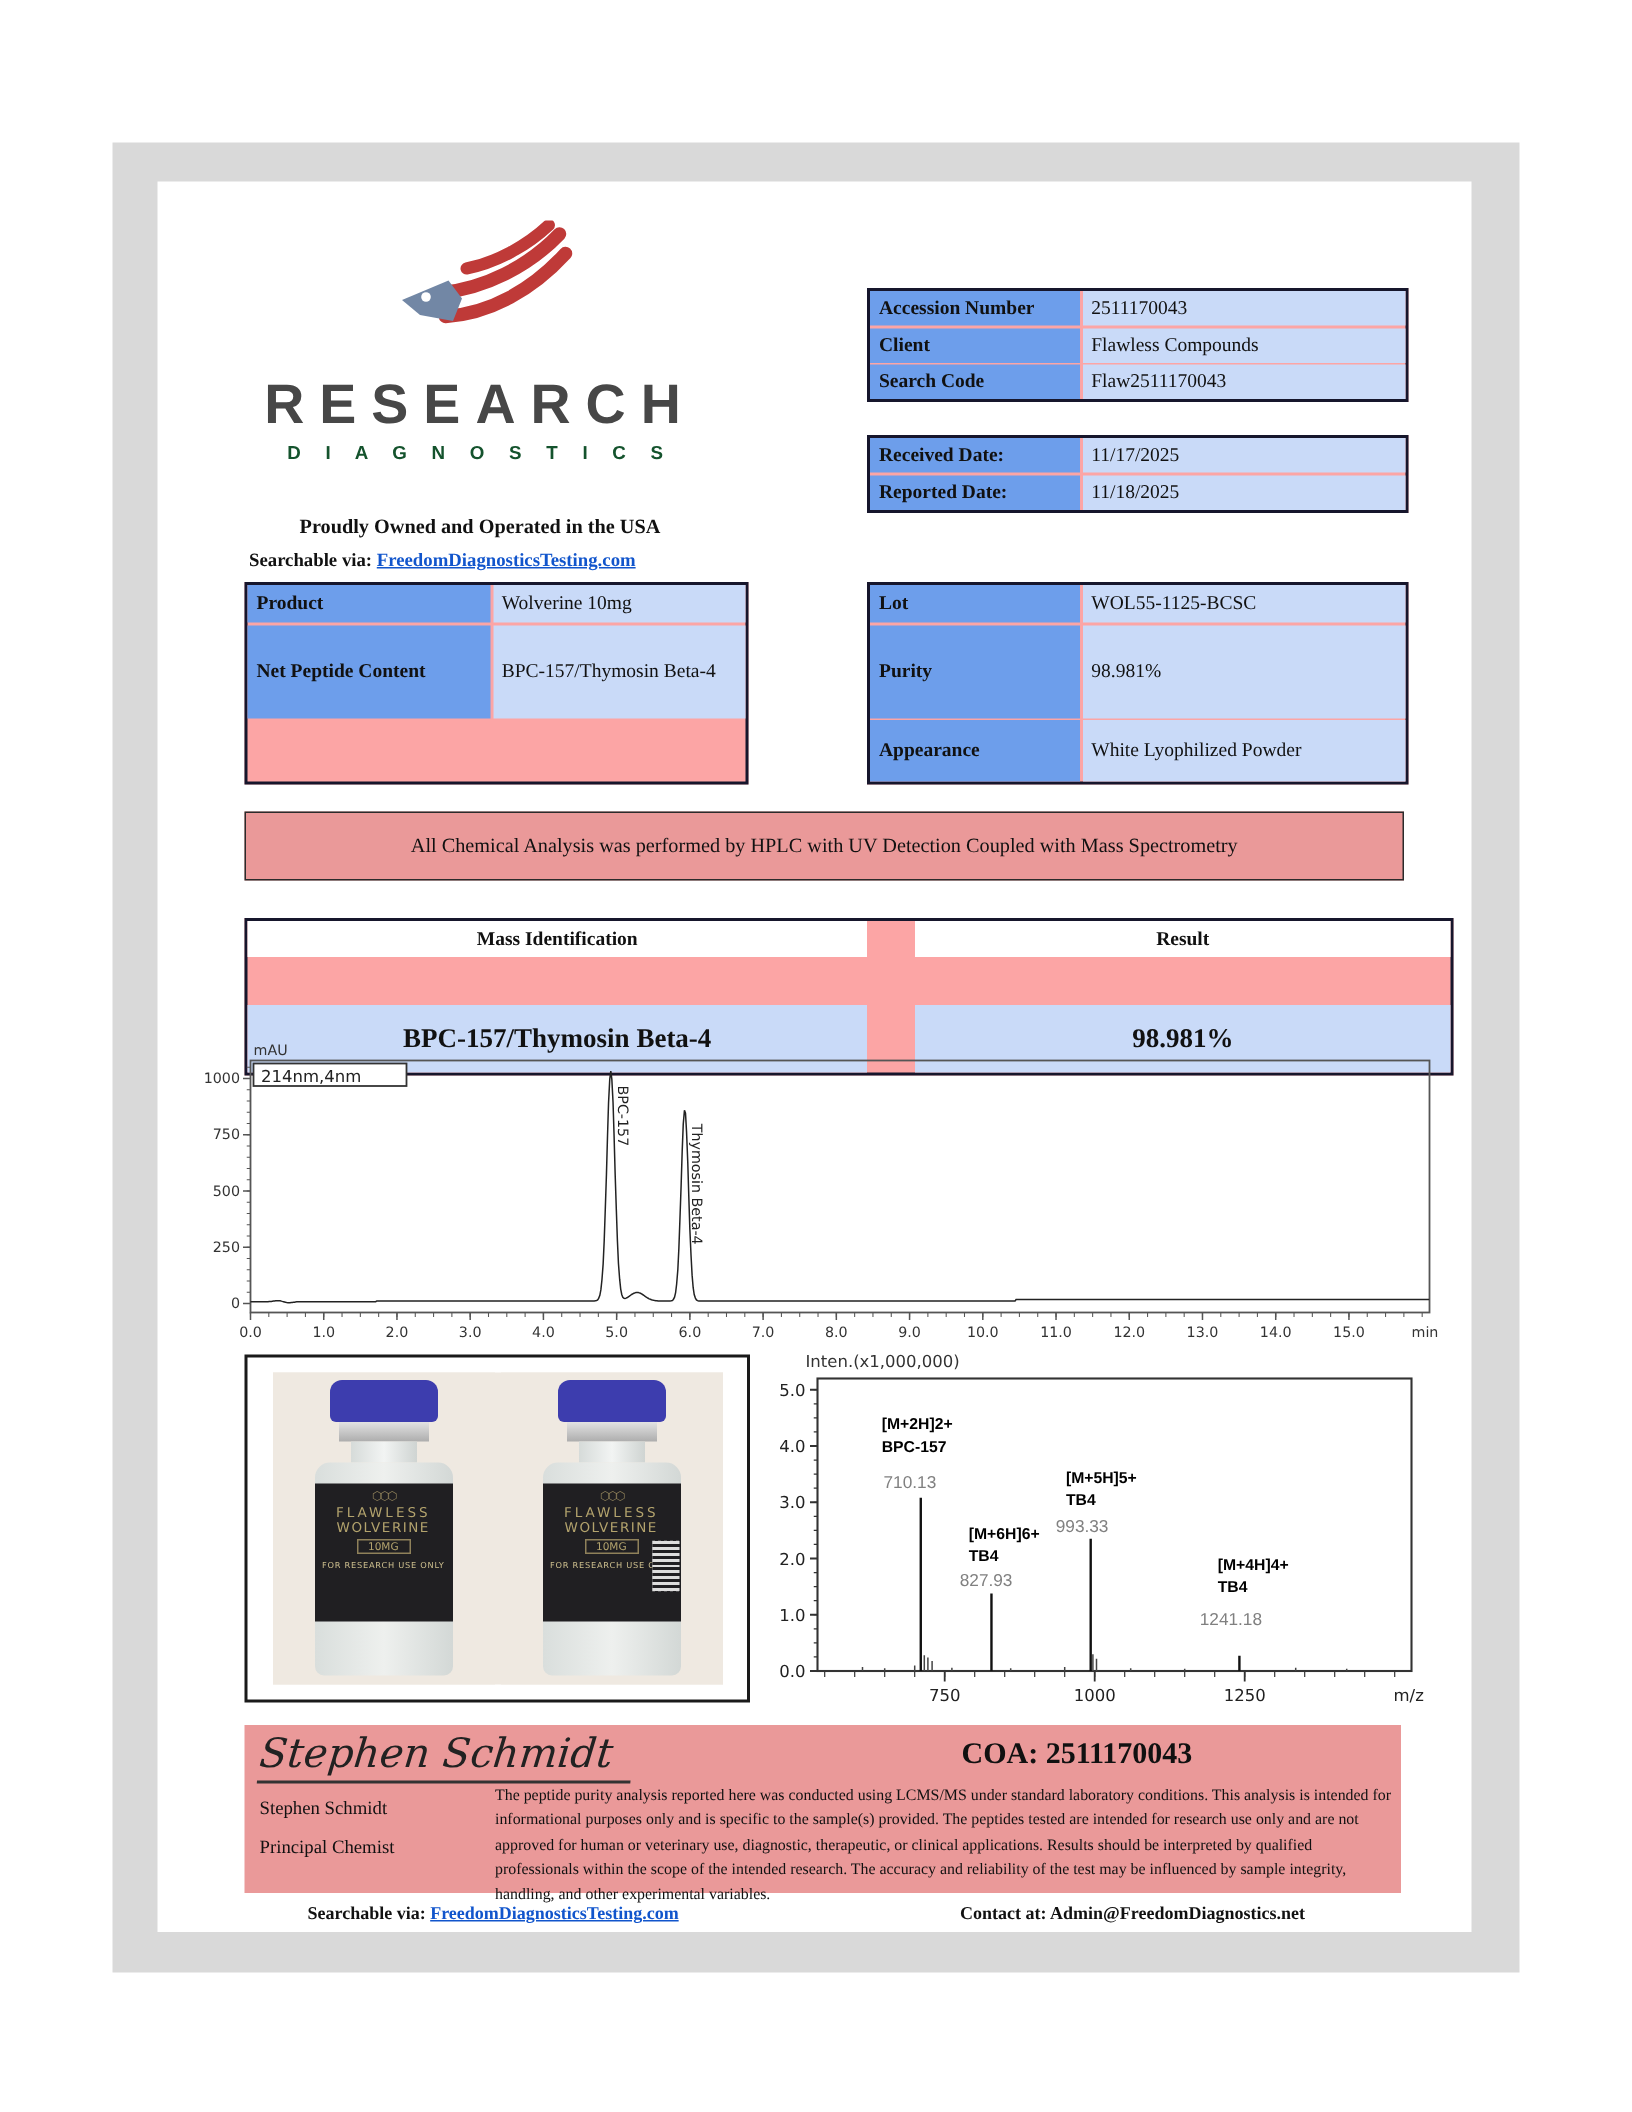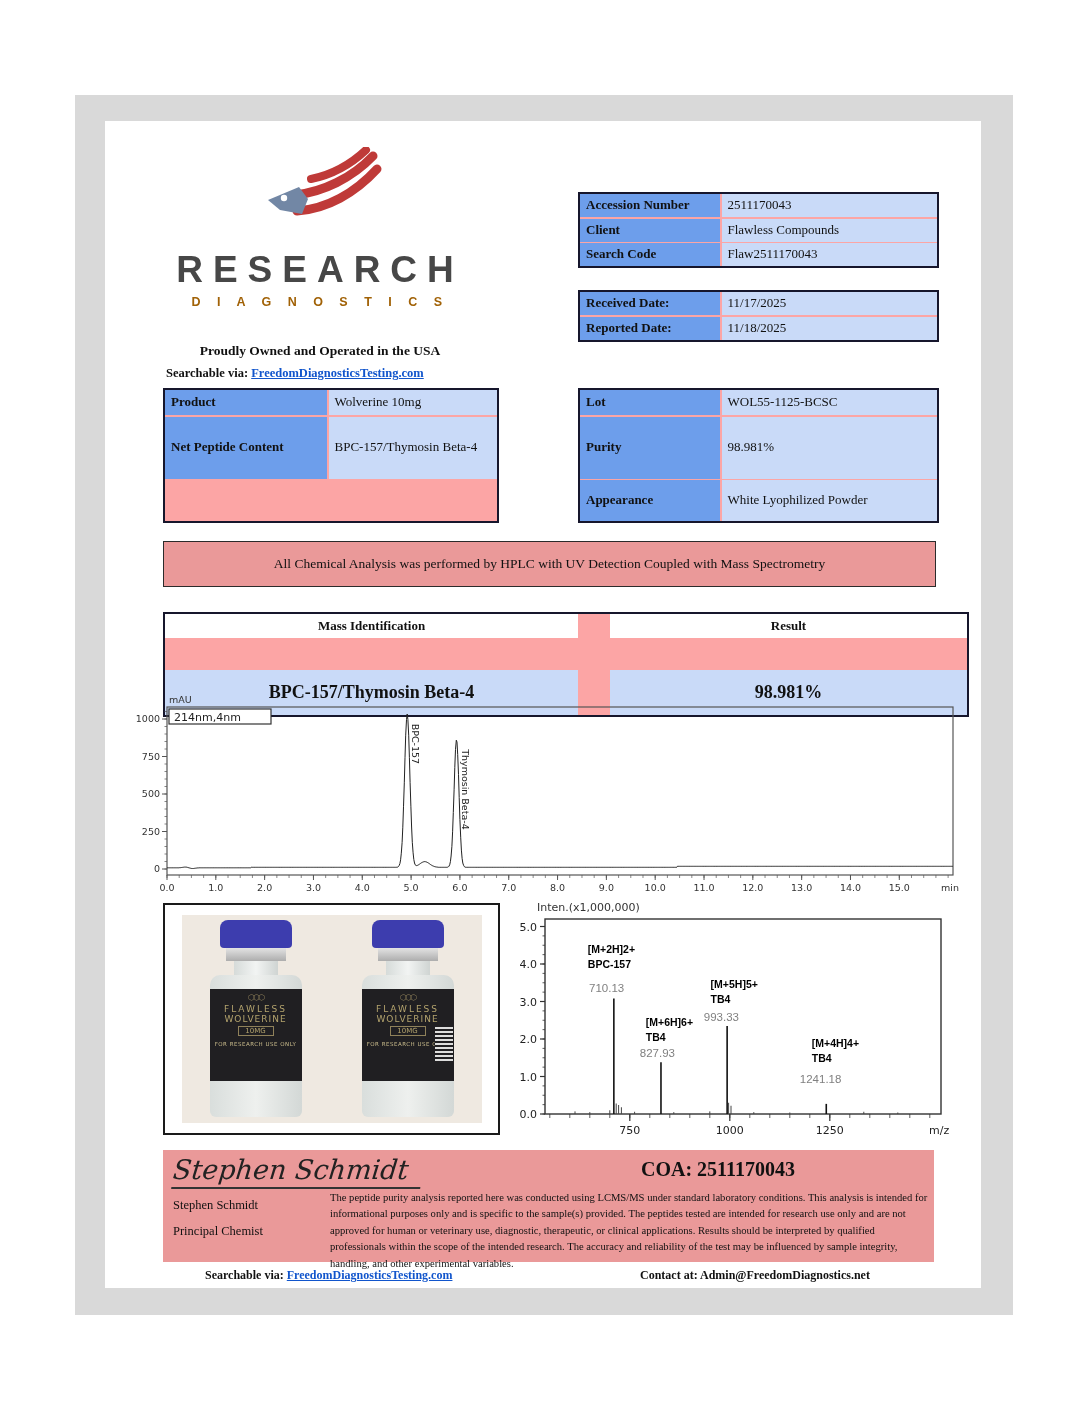--- a/index.html
+++ b/index.html
@@ -7,21 +7,21 @@
        font-family:"Liberation Serif", serif;color:#111;}
   .backdrop{position:absolute;left:75px;top:95px;width:938px;height:1220px;background:#d9d9d9;}
   .page{position:absolute;left:105px;top:121px;width:876px;height:1167px;background:#ffffff;}
 
   
   .logo-col{position:absolute;left:30px;top:20px;width:370px;text-align:center;}
   .eagle{display:block;margin:6px auto 0 auto;}
   .logo-word{font-family:"Liberation Sans",sans-serif;font-weight:bold;font-size:37px;
              letter-spacing:10px;color:#474747;margin-top:2px;white-space:nowrap;}
   .logo-sub{font-family:"Liberation Sans",sans-serif;font-weight:bold;font-size:12.5px;
-            letter-spacing:6.5px;color:#a16207;margin-top:4px;white-space:nowrap;}
+            letter-spacing:6.5px;color:#14532d;margin-top:4px;white-space:nowrap;}
   .proudly{position:absolute;left:30px;top:222px;width:370px;text-align:center;
            font-weight:bold;font-size:13.5px;}
   .search-top{position:absolute;left:61px;top:245px;font-weight:bold;font-size:12.5px;}
   a.doclink{color:#1155cc;text-decoration:underline;font-weight:bold;}
 
   .title{position:absolute;left:390px;top:28px;width:520px;text-align:center;
          font-weight:bold;font-size:31px;}
 
   
   .tbl{position:absolute;display:grid;background:#fca5a5;border:2px solid #16162c;gap:1.5px;}

